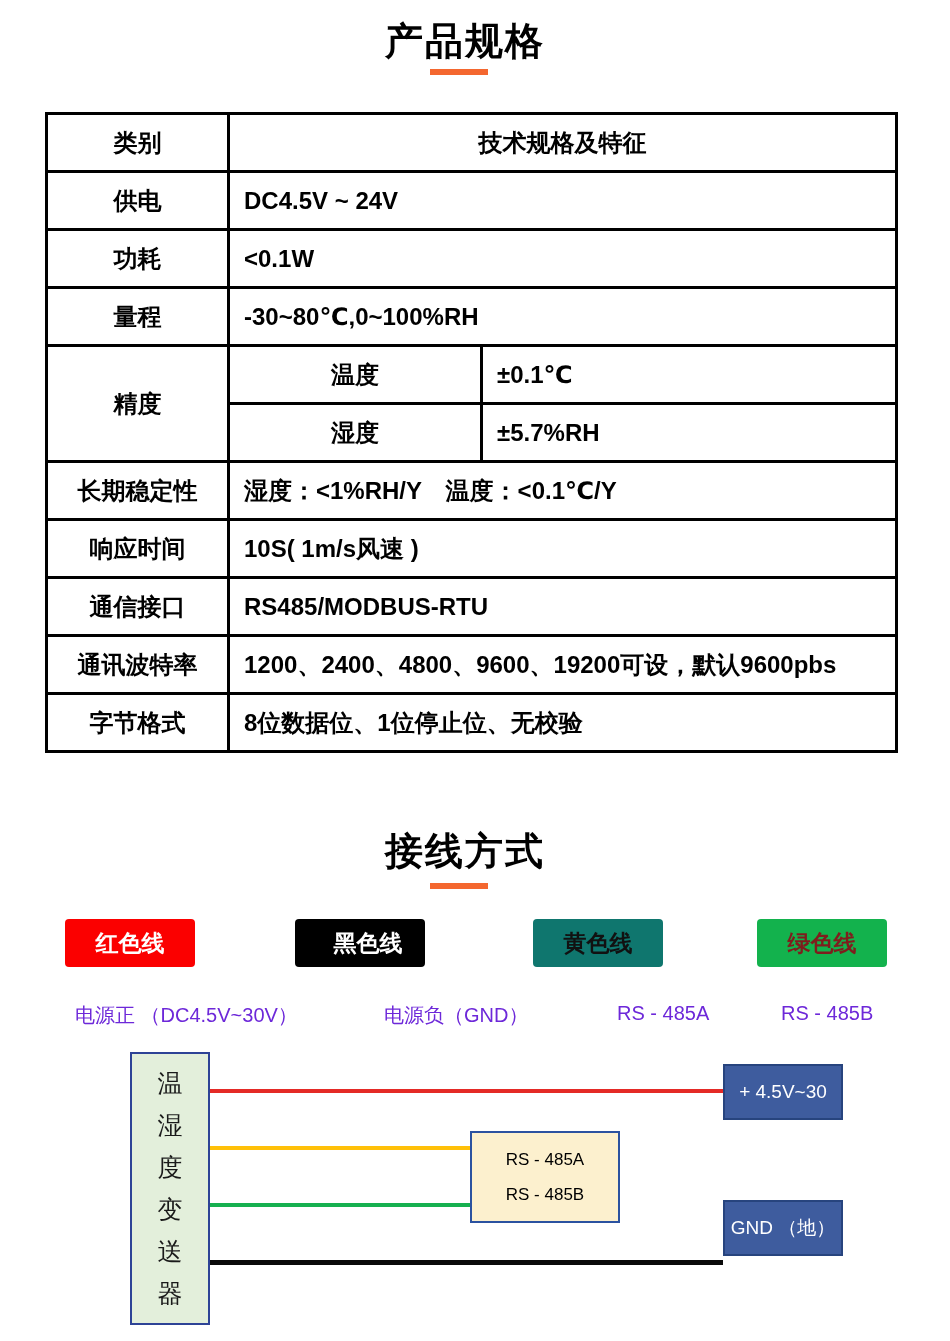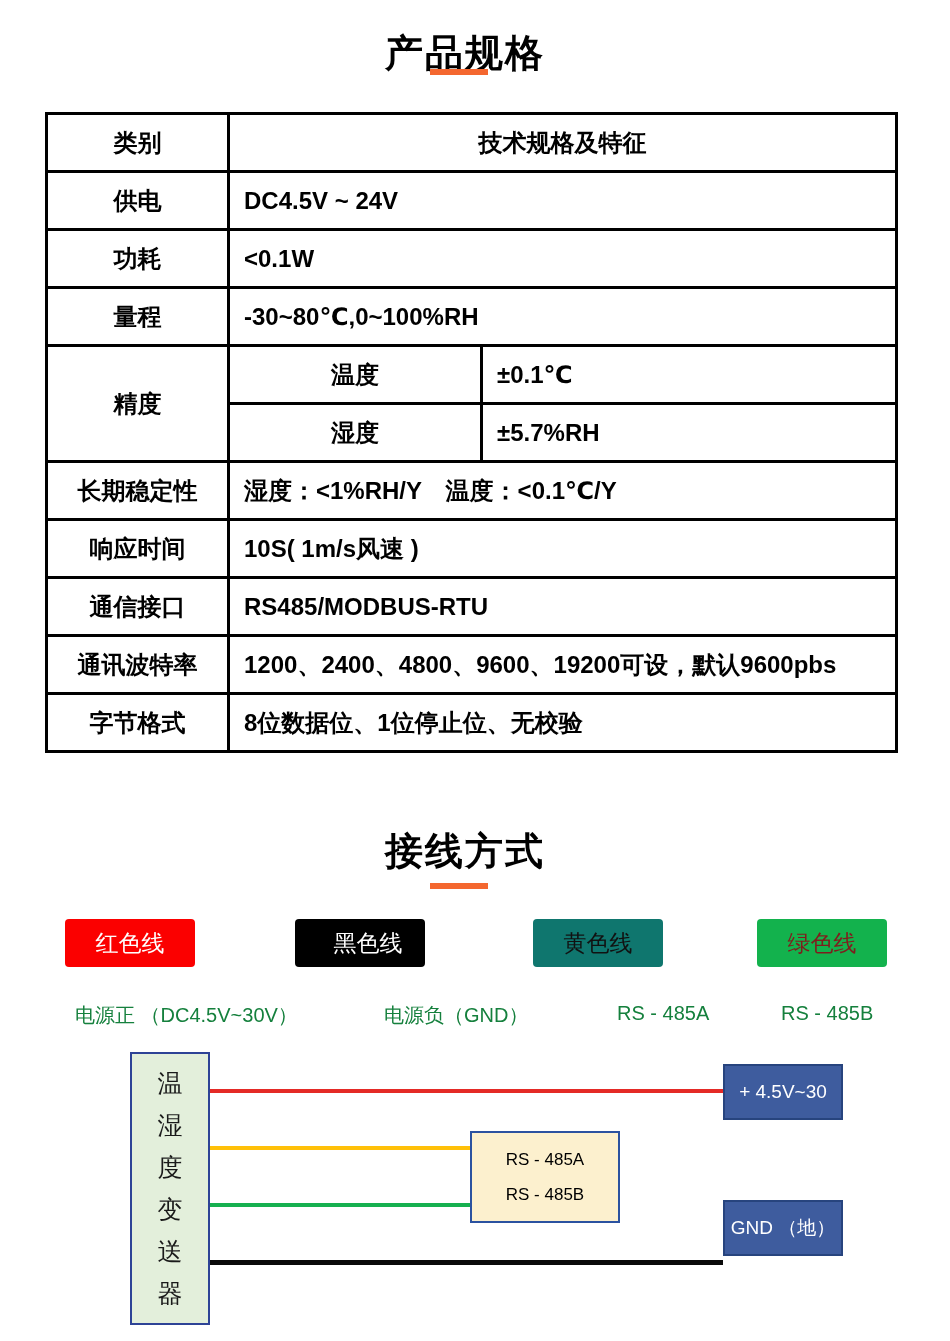--- a/index.html
+++ b/index.html
@@ -12,21 +12,21 @@
     overflow: hidden;
   }
 
   
   .section-title {
     position: absolute; left: 0; width: 930px;
     text-align: center;
     font-size: 38px; font-weight: 700; color: #000;
     letter-spacing: 2px;
   }
-  #title-spec  { top: 28px; }
+  #title-spec  { top: 16px; }
   #title-wiring{ top: 826px; }
   .accent-bar {
     position: absolute; left: 430px; width: 58px; height: 6px;
     background: #F4672F;
   }
   #bar-spec   { top: 69px; }
   #bar-wiring { top: 883px; }
 
   
   table.spec-table {
@@ -54,30 +54,30 @@
   }
   .spec-table td.header-cell {
     text-align: center; font-weight: 700;
   }
 
   
   .pill {
     position: absolute; top: 919px; width: 130px; height: 48px;
     border-radius: 4px;
     display: flex; align-items: center; justify-content: center;
-    font-size: 23px; font-weight: 400;
+    font-size: 23px; font-weight: 700;
   }
   #pill-red    { left: 65px;  }
   #pill-black  { left: 295px; }
   #pill-yellow { left: 527px; }
   #pill-green  { left: 757px; }
 
   .wire-desc {
     position: absolute; top: 1002px;
-    font-size: 20px; font-weight: 500; color: #15803d;
+    font-size: 20px; font-weight: 500; color: #6d28d9;
     white-space: nowrap;
   }
   #desc-red    { left: 75px;  }
   #desc-black  { left: 384px; }
   #desc-yellow { left: 617px; }
   #desc-green  { left: 781px; }
 
   
   .device-box {
     position: absolute; left: 130px; top: 1052px;

